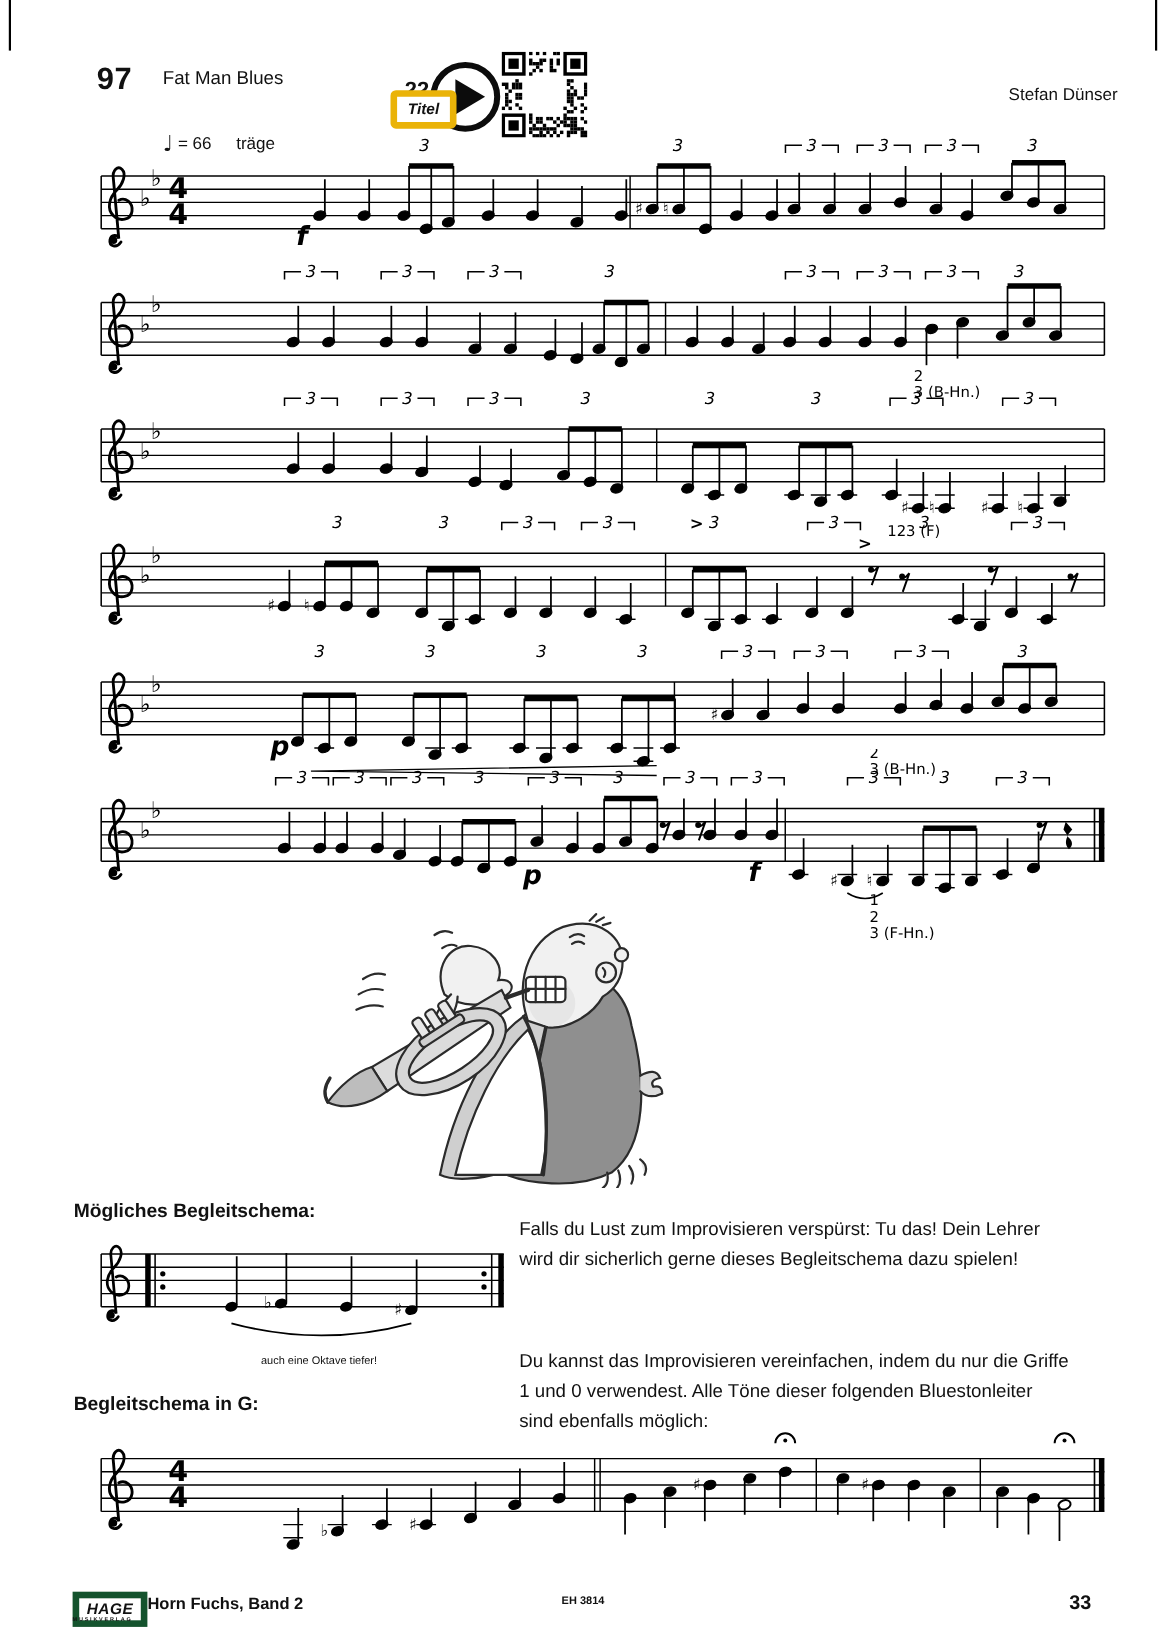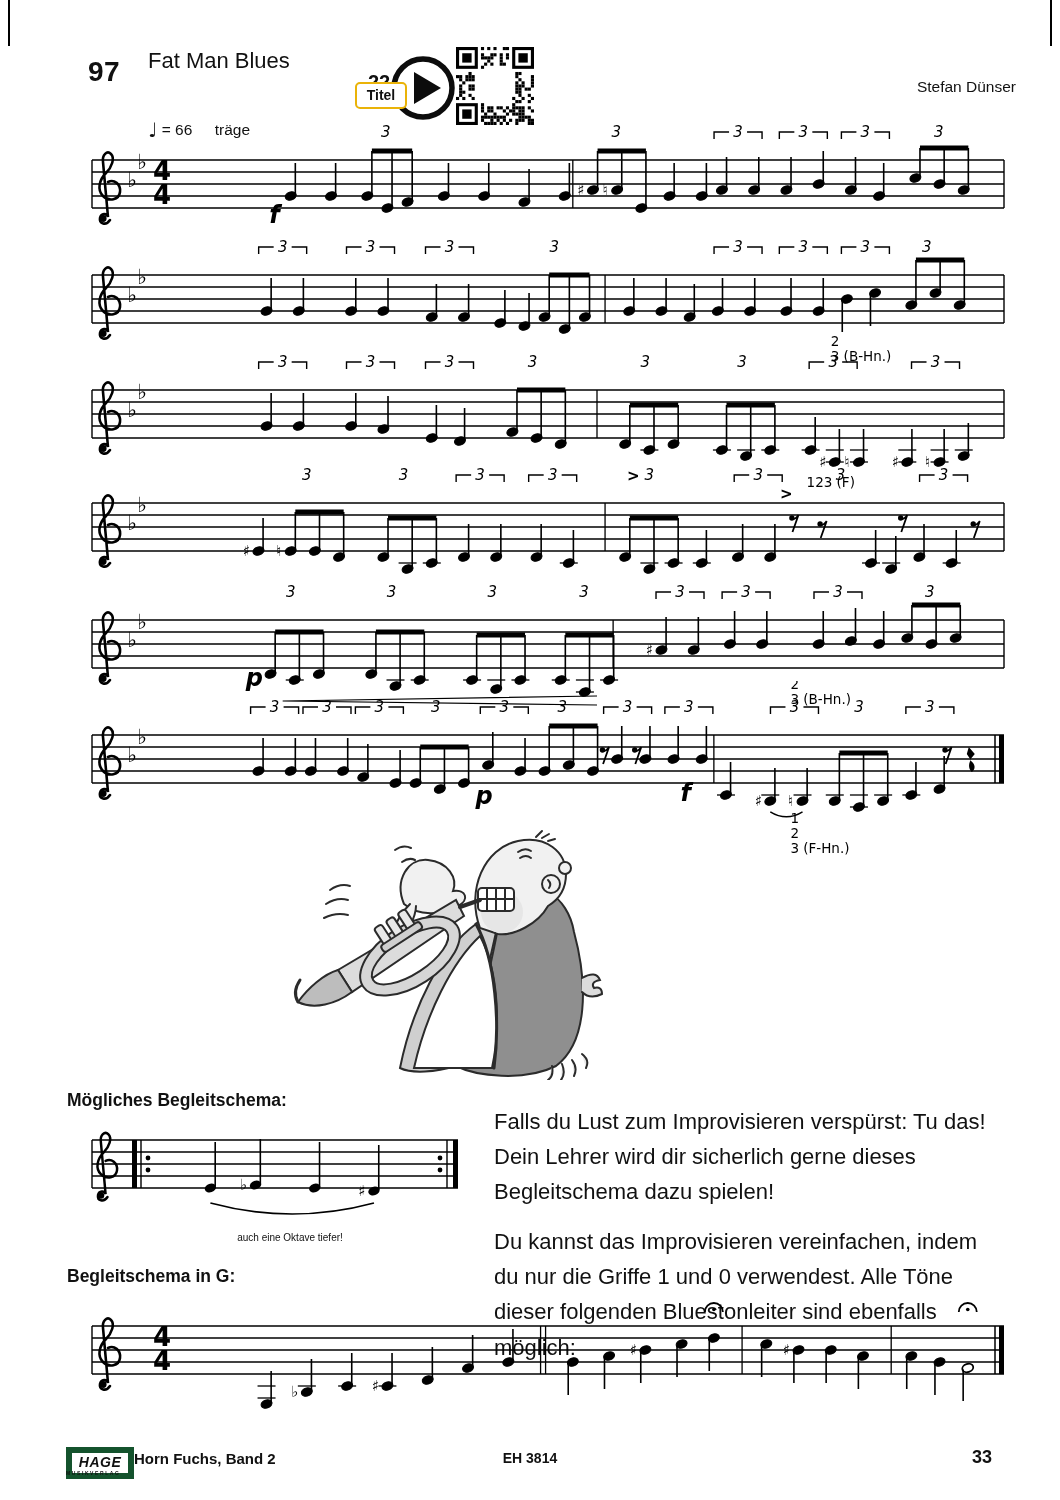--- a/index.html
+++ b/index.html
@@ -2,38 +2,38 @@
 <html><head>
 <meta charset="utf-8">
 <style>
   html,body{margin:0;padding:0;background:#888;}
   #page{position:relative;width:1060px;height:1500px;background:#ffffff;overflow:hidden;
         font-family:"Liberation Sans",sans-serif;color:#111;}
   .abs{position:absolute;}
   .trim{position:absolute;top:0;width:2px;height:46px;background:#000;}
   
   .piece-number{left:88px;top:56px;font-size:28px;font-weight:bold;letter-spacing:.5px;}
-  .piece-title{left:148px;top:48px;font-size:22px;}
+  .piece-title{left:148px;top:61px;font-size:17px;}
   .composer{right:44px;top:78px;font-size:15.5px;}
   .track-num{left:356px;top:55px;width:46px;text-align:center;font-size:20px;font-weight:bold;margin-top:16px;}
-  .track-box{left:355px;top:82px;width:48px;height:23px;border:2px solid #eab308;border-radius:5px;
-             background:#fff;text-align:center;font-size:14px;font-weight:bold;line-height:22px;z-index:3;}
+  .track-box{left:355px;top:82px;width:48px;height:23px;border:6px solid #eab308;border-radius:5px;
+             background:#fff;text-align:center;font-size:14px;font-weight:bold;line-height:22px;z-index:3;font-style:italic;}
   .tempo{left:148px;top:118px;font-size:15.5px;}
   .tempo .q{font-family:"DejaVu Sans",sans-serif;font-size:20px;vertical-align:-2px;}
   .tempo .feel{margin-left:18px;}
   
   .heading{font-size:17.5px;font-weight:bold;}
-  .para{left:494px;width:500px;font-size:22px;line-height:1.6;}
+  .para{left:472px;width:500px;font-size:17px;line-height:1.6;}
   .caption{left:150px;top:1232px;width:280px;text-align:center;font-size:10px;}
   
   .logo-box{left:66px;top:1447px;width:56px;height:20px;border:6px solid #14532d;text-align:center;
             font-style:italic;font-weight:bold;font-size:14px;line-height:19px;letter-spacing:.5px;}
   .logo-sub{left:66px;top:1470px;font-size:5px;letter-spacing:1.6px;font-weight:bold;}
   .book-ref{left:134px;top:1450px;font-size:15px;font-weight:600;}
-  .catalog{left:470px;top:1450px;width:120px;text-align:center;font-size:14px;font-weight:600;}
+  .catalog{left:470px;top:1450px;width:120px;text-align:center;font-size:10px;font-weight:600;}
   .page-num{right:68px;top:1447px;font-size:18px;font-weight:bold;}
   svg text{font-family:"DejaVu Sans",sans-serif;}
 </style>
 </head>
 <body>
 
 <div id="page">
   <div class="trim" style="left:8px;"></div>
   <div class="trim" style="left:1050px;"></div>
 

